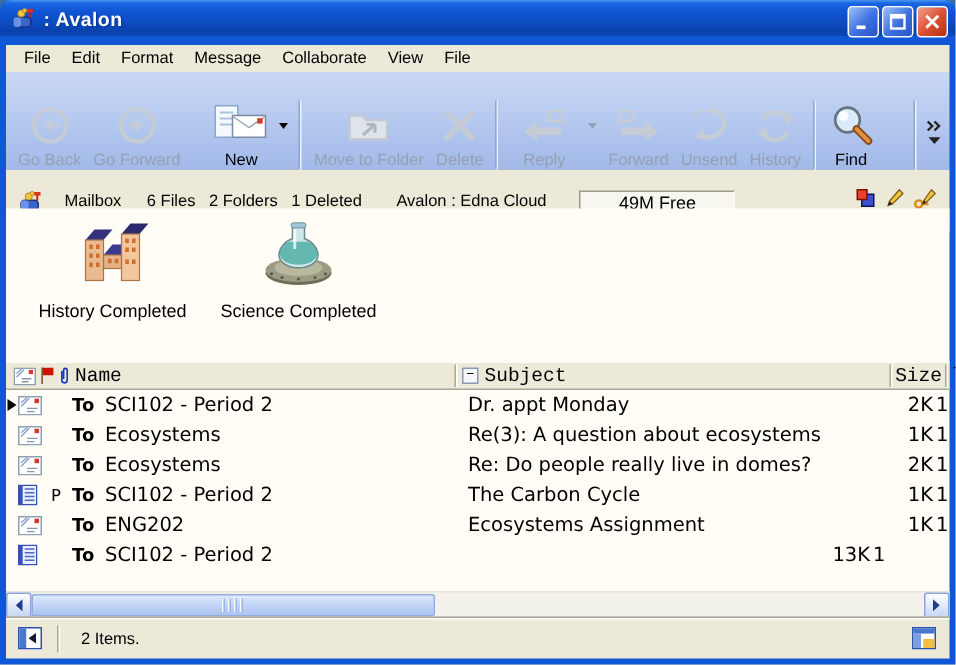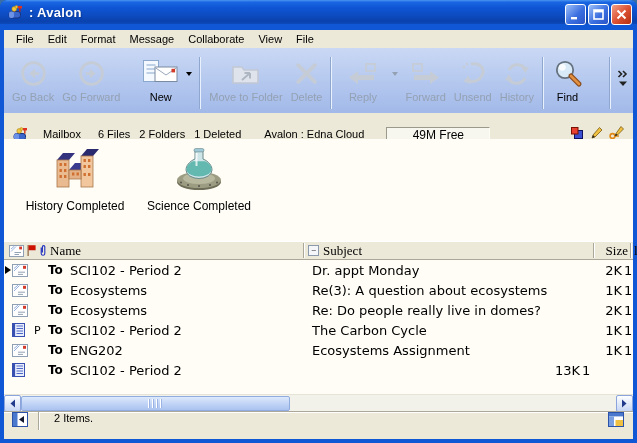--- a/index.html
+++ b/index.html
@@ -18,21 +18,21 @@
  background:linear-gradient(135deg,#9ec0f8 0%,#3b6fe0 55%,#2a55c8 100%)}
 .wbtn.close{background:linear-gradient(135deg,#f0a088 0%,#dd5335 50%,#b83010 100%)}
 
 
 .menubar{position:absolute;left:4px;top:30px;width:629px;height:18px;background:#ece9d8;display:flex;align-items:center;padding-left:5px}
 .menu-item{font-size:11px;color:#000;padding:2px 7px;white-space:nowrap}
 
 
 .toolbar{position:absolute;left:4px;top:48px;width:629px;height:65px;
  background:linear-gradient(180deg,#cad8f4 0%,#b3c7ee 55%,#a2b9e9 100%);
- display:flex;align-items:flex-start;padding:8px 2px 0 4px}
+ display:flex;align-items:flex-start;padding:18px 2px 0 4px}
 .tbtn{display:flex;flex-direction:column;align-items:center;height:55px;padding:1px 4px 0;border-radius:3px}
 .ticon{height:33px;display:flex;align-items:center;justify-content:center}
 .tlabel{font-size:11px;margin-top:1px;white-space:nowrap;color:#000}
 .tbtn.disabled .tlabel{color:#94a1b3}
 .tsep{width:2px;height:52px;margin:1px 4px 0;border-left:1px solid #8fa6cf;border-right:1px solid #e9f1fd}
 .tdrop{display:flex;align-items:center;height:35px;padding:0 3px}
 .tri{width:0;height:0;border-left:3.5px solid transparent;border-right:3.5px solid transparent;border-top:4px solid #000}
 .tri.gray{border-top-color:#94a1b3}
 .tspacer{flex:1}
 .chev{display:flex;align-items:center;height:45px;padding:0 2px}
@@ -46,21 +46,21 @@
 .ibicons{margin-left:auto;display:flex;align-items:center;gap:6px;padding-right:8px}
 
 
 .content{position:absolute;left:4px;top:139px;width:629px;height:272px;background:#fffdf6}
 .iconpane{position:absolute;left:0;top:0;width:629px;height:102px}
 .dicon{position:absolute;text-align:center}
 .dicon .dlabel{font-size:12px;color:#000;margin-top:3px}
 
 
 .listheader{position:absolute;left:0;top:102px;width:629px;height:19px;background:#ece9d8;
- border-top:1px solid #fff;border-bottom:1px solid #aca899;font-family:Liberation Serif, serif;font-size:13px}
+ border-top:1px solid #fff;border-bottom:1px solid #aca899;font-family:Liberation Mono, monospace;font-size:13px}
 .lh{position:absolute;top:0;height:17px;display:flex;align-items:center}
 .hdiv{position:absolute;top:1px;width:2px;height:15px;border-left:1px solid #aca899;border-right:1px solid #fff}
 .minusbox{width:11px;height:11px;border:1px solid #8a9aac;background:#f4f6fa;display:flex;align-items:center;justify-content:center;font-size:9px;line-height:1}
 .rows{position:absolute;left:0;top:121px;width:629px}
 .row{height:20px;display:grid;grid-template-columns:8px 20px 16px 22px 238px 1fr 42px 9px;align-items:center;
  font-family:"DejaVu Sans",sans-serif;font-size:13px;color:#000}
 .c-sel{display:flex;justify-content:center}
 .selarr{width:0;height:0;border-top:4px solid transparent;border-bottom:4px solid transparent;border-left:6px solid #000}
 .c-icon{display:flex;align-items:center}
 .c-flag{font-size:11px;padding-left:2px}
@@ -72,21 +72,21 @@
 
 
 .hscroll{position:absolute;left:0;top:255px;width:629px;height:17px;background:#f2f1ea;border-top:1px solid #e6e4d6}
 .sarrow{position:absolute;top:0;width:17px;height:17px;background:linear-gradient(180deg,#fdfeff,#c7d6f4);
  border:1px solid #8ba4dc;border-radius:2px;display:flex;align-items:center;justify-content:center}
 .sthumb{position:absolute;left:17px;top:1px;width:269px;height:15px;border:1px solid #90acdf;border-radius:2px;
  background:linear-gradient(180deg,#dde9fc 0%,#bdd1f5 60%,#abc3f0 100%);display:flex;align-items:center;justify-content:center}
 
 
 .statusbar{position:absolute;left:4px;top:411px;width:629px;height:28px;background:#ece9d8;
- border-top:1px solid #aca899;box-shadow:inset 0 1px 0 #fff;display:flex;font-size:11px;color:#000}
+ border-top:1px solid #aca899;box-shadow:inset 0 1px 0 #fff;display:flex;align-items:center;font-size:11px;color:#000}
 .sgroove{width:2px;height:18px;margin:0 10px;border-left:1px solid #aca899;border-right:1px solid #fff}
 .sicon-left{margin-left:8px;display:flex}
 .sicon-right{margin-left:auto;margin-right:9px;display:flex}
 </style>
 </head>
 <body>
 
 <div class="win">
 
   <div class="titlebar">

